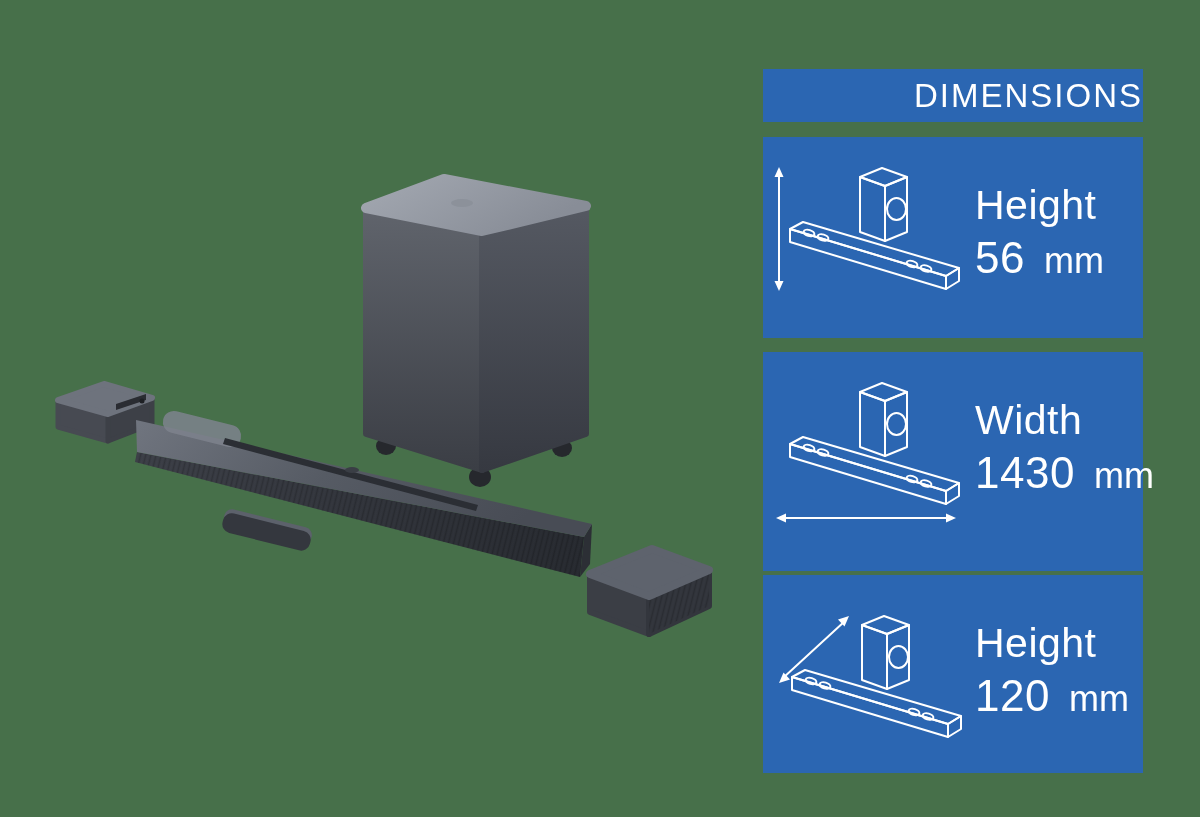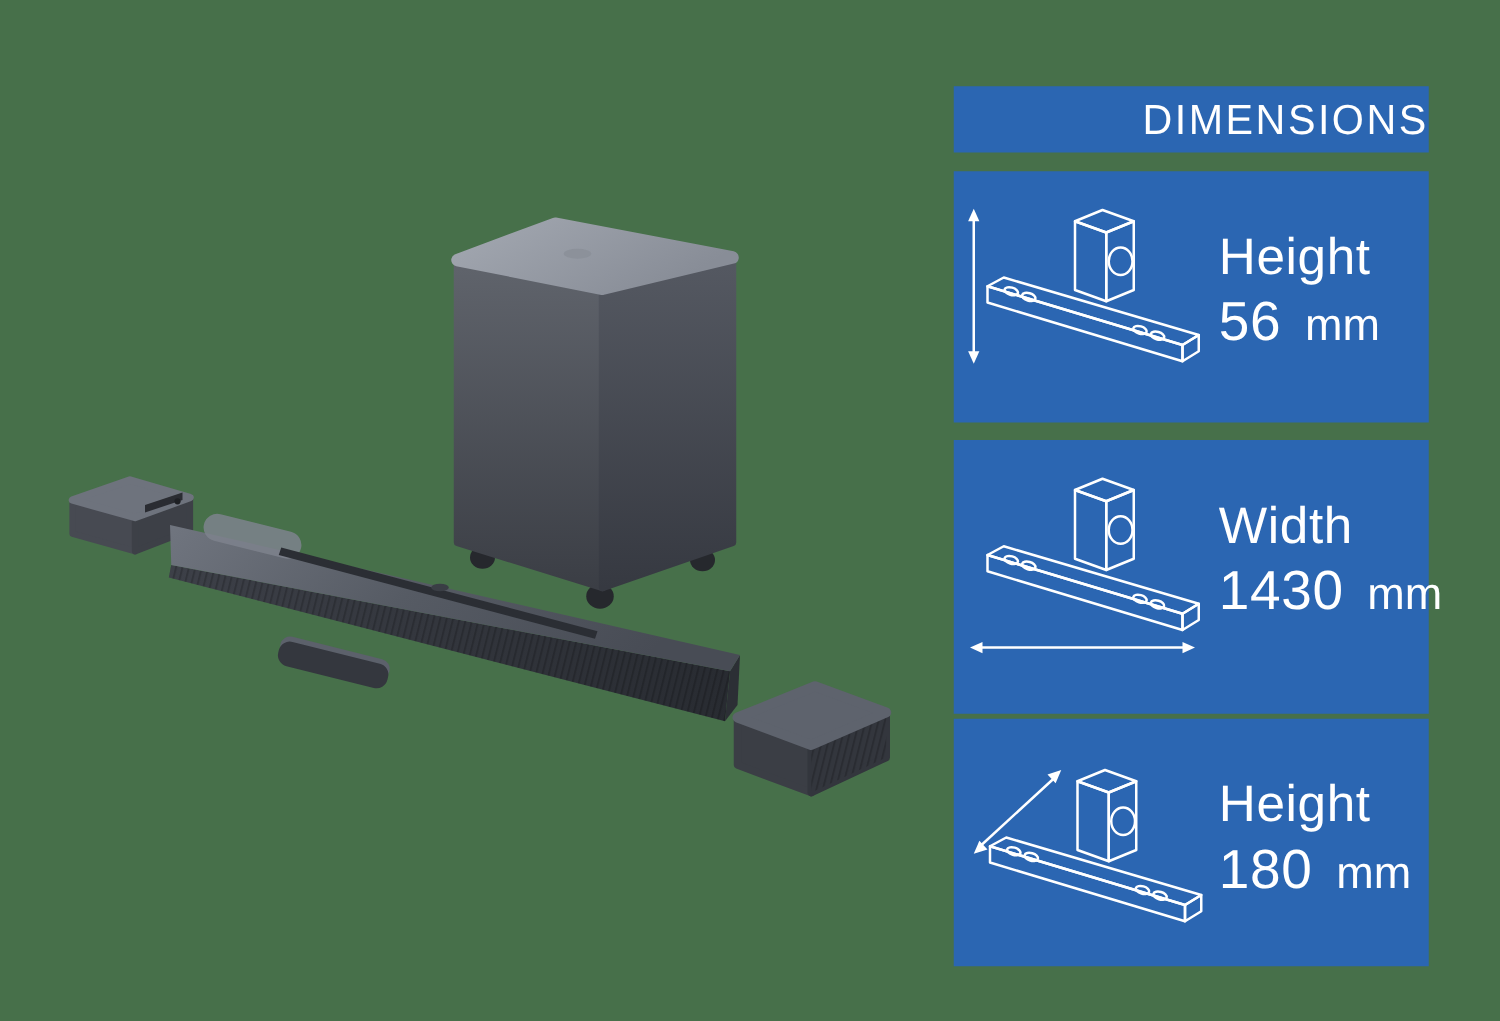--- a/index.html
+++ b/index.html
@@ -161,15 +161,15 @@
 
 <section class="dim-card card-depth">
   <svg class="card-icon" width="210" height="178" viewBox="0 0 210 178">
     <use href="#sb-icon" width="210" height="170" transform="translate(2,10)"></use>
     <path class="icon-line" d="M20,103 L82,46"></path>
     <polygon class="icon-fill" points="86,41 75,44.5 81.5,51.5"></polygon>
     <polygon class="icon-fill" points="16,108 27,104.5 20.5,97.5"></polygon>
   </svg>
   <div class="card-text">
     <div class="dim-label">Height</div>
-    <div class="dim-value"><span class="num">180</span><span class="unit">mm</span></div>
+    <div class="dim-value"><span class="num">120</span><span class="unit">mm</span></div>
   </div>
 </section>
 
 </body></html>

